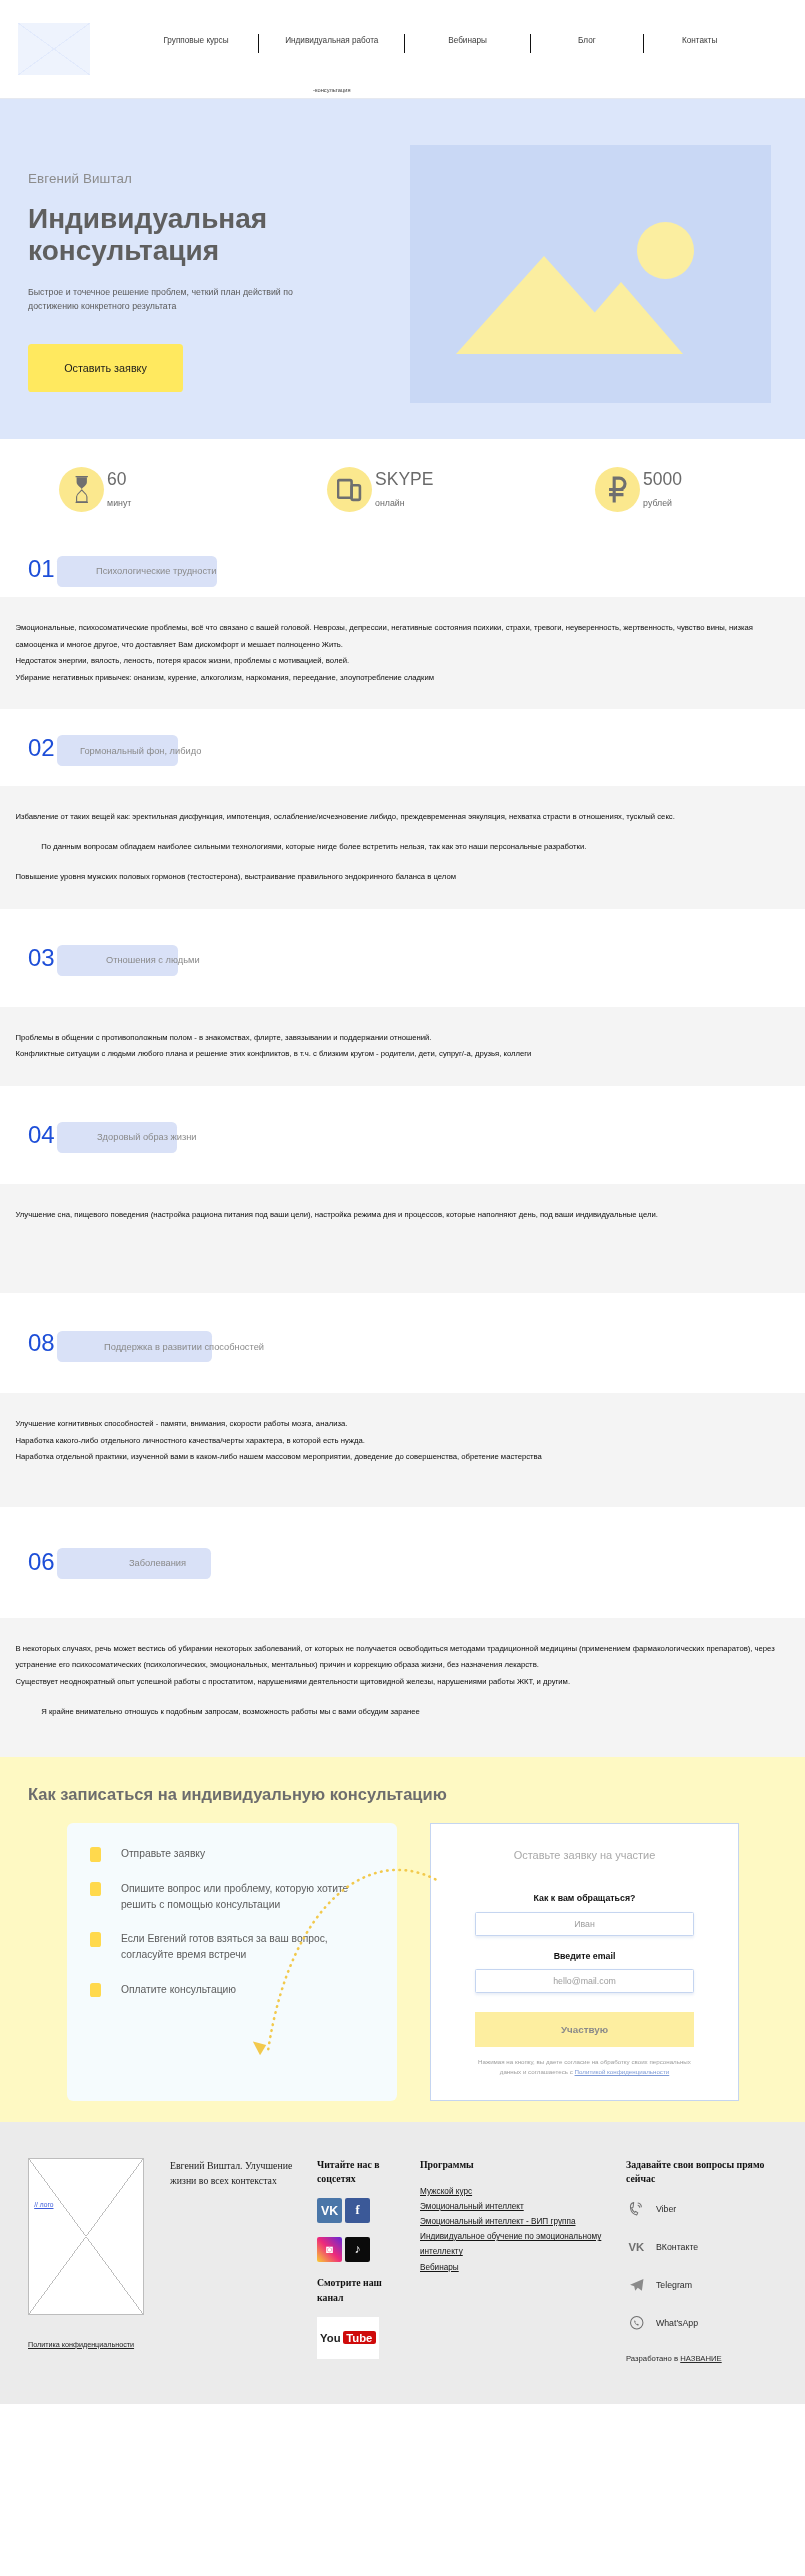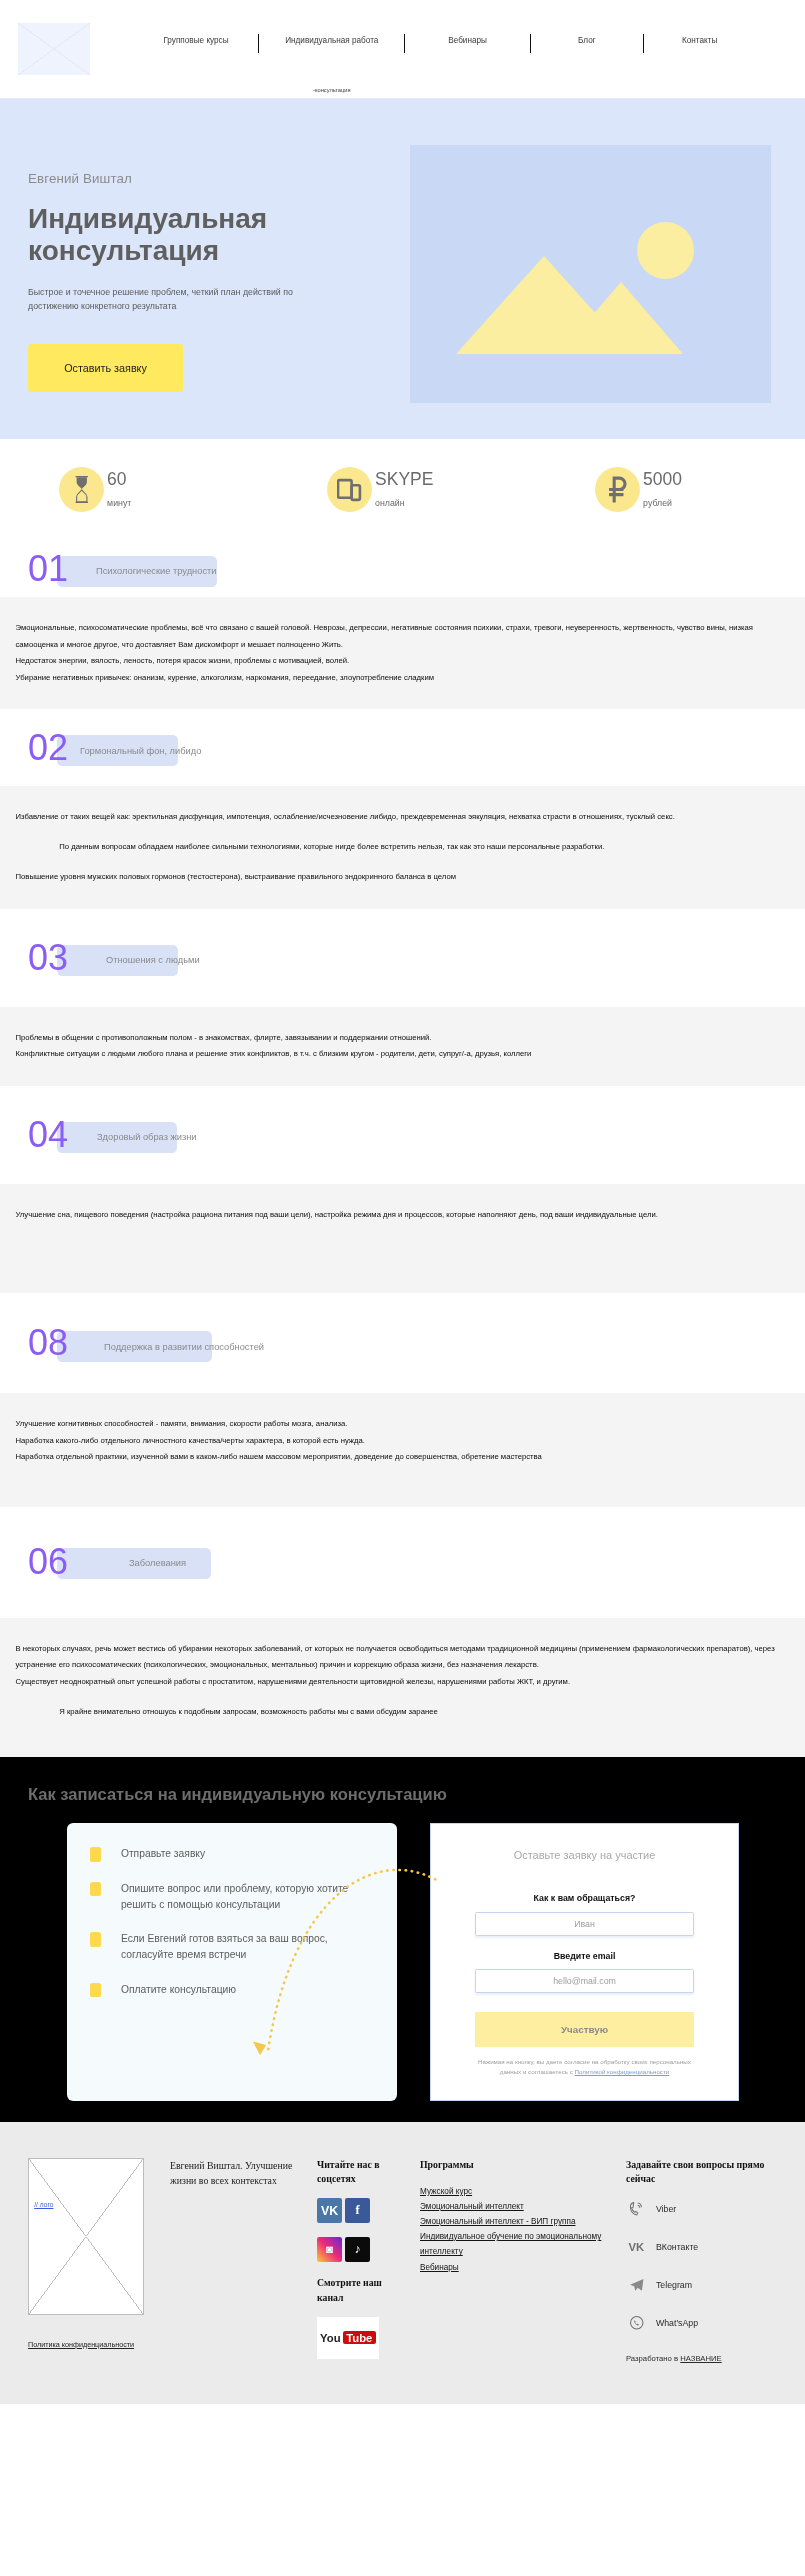--- a/index.html
+++ b/index.html
@@ -207,22 +207,22 @@
   
   .qblock { background: #fff; }
   .qhead {
     position: relative;
     height: 57px;
     padding-left: 28px;
     display: flex;
     align-items: center;
   }
   .qnum {
-    font-size: 36px;
-    color: #8b5cf6;
+    font-size: 24px;
+    color: #1d4ed8;
     position: relative;
     z-index: 2;
     line-height: 1;
   }
   .qpill {
     position: absolute;
     left: 57px;
     top: 15.5px;
     height: 31px;
     background: #d9e1f7;
@@ -260,26 +260,25 @@
   .note-bang .bar {
     width: 5.2px; height: 17.5px; background: #ffd93d; border-radius: 1.5px;
   }
   .note-bang .dot {
     width: 5.2px; height: 7.2px; background: #ffd93d; border-radius: 50%; margin-top: 3.6px;
   }
   .note-text {
     font-size: 7.7px;
     line-height: 2.15;
     color: #0b0b0b;
-    margin-left: 18px;
   }
 
   
   .signup {
-    background: #000000;
+    background: #fef9c3;
     padding: 28px 0 20.6px 0;
   }
   .signup-title {
     font-size: 16.5px;
     color: #6d6d6d;
     padding-left: 28px;
     margin-bottom: 19.6px;
   }
   .signup-row {
     display: flex;

